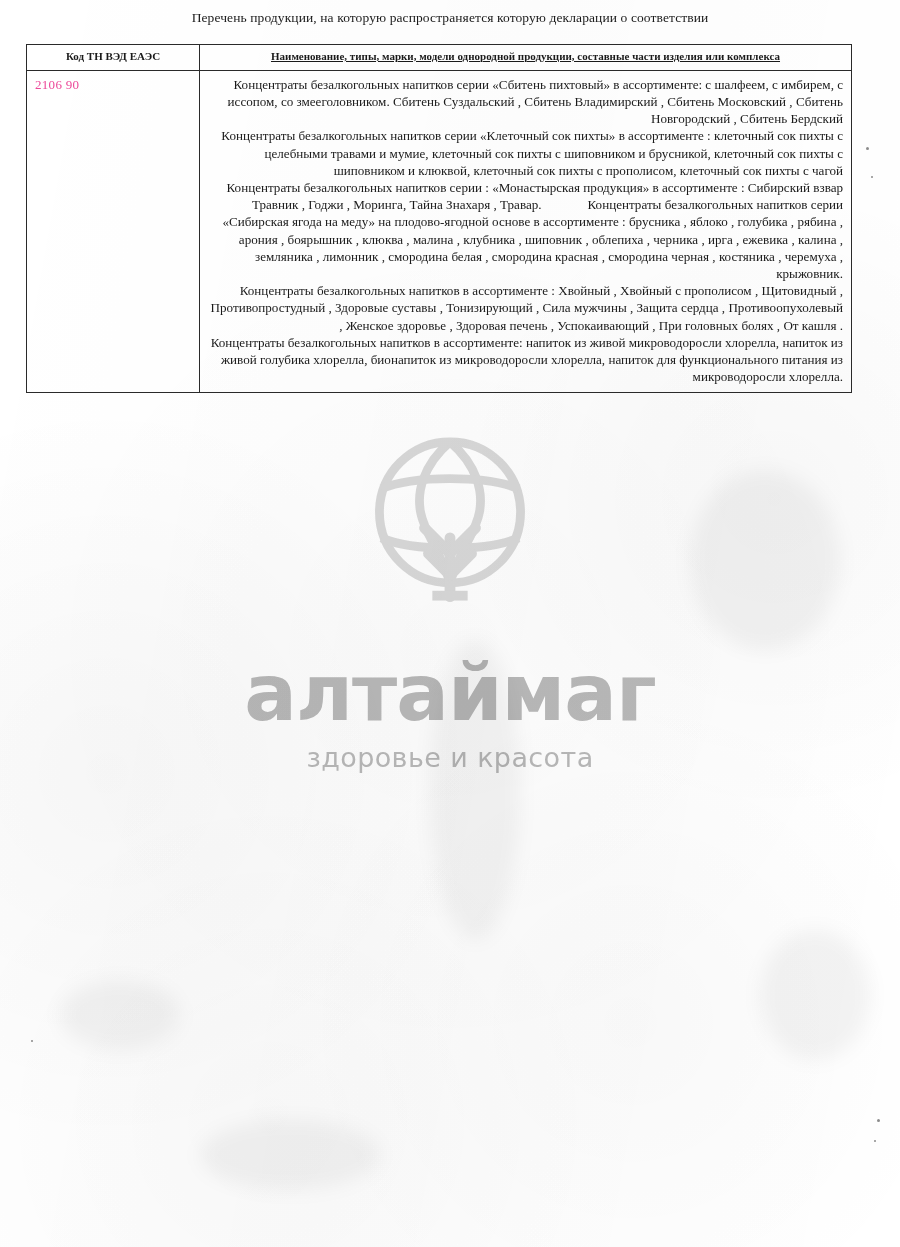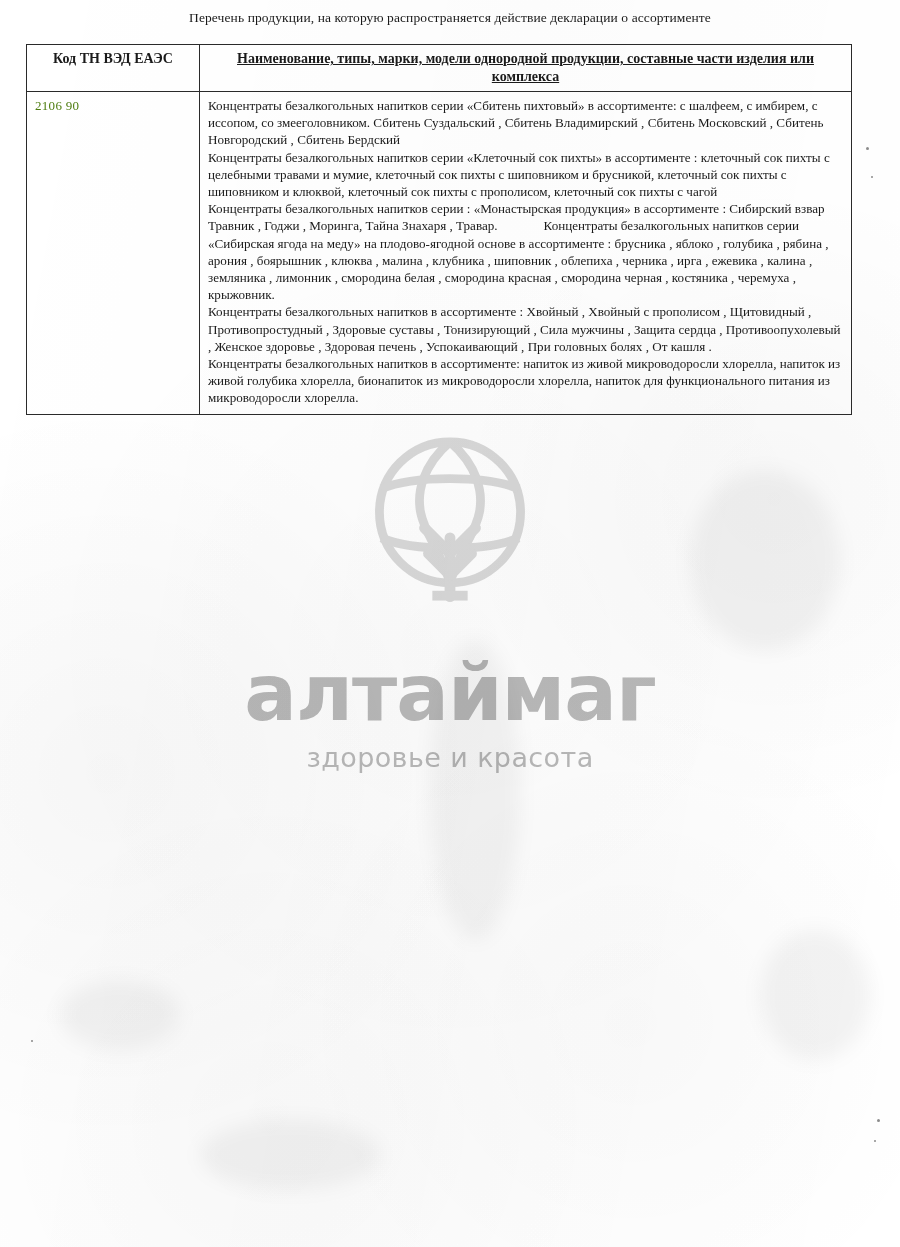--- a/index.html
+++ b/index.html
@@ -68,40 +68,41 @@
     border-collapse: collapse;
     width: 807px;
     table-layout: fixed;
   }
   table.prod th, table.prod td {
     border: 1px solid #2a2a2a;
     vertical-align: top;
   }
   table.prod th {
     font-weight: bold;
-    font-size: 14px;
+    font-size: 11px;
     padding: 5px 4px 6px 4px;
     line-height: 1.25;
   }
   th.col-code { width: 164px; }
   th.col-name { width: 643px; text-decoration: underline; }
   td.cell-code {
     font-size: 13px;
     padding: 6px 6px 0 8px;
-    color: #4d7c0f;
+    color: #ec4899;
     letter-spacing: 0.3px;
   }
   td.cell-name {
     font-size: 13.1px;
     padding: 5px 8px 7px 8px;
     line-height: 1.315;
   }
   td.cell-name p {
     margin: 0;
     text-indent: 0;
+    text-align: right;
   }
   .gap-wide { display: inline-block; width: 46px; }
 
   
   .watermark {
     position: absolute;
     top: 432px;
     left: 0;
     width: 900px;
     z-index: 2;
@@ -141,21 +142,21 @@
 <div class="smudge" style="left:760px; top:930px; width:110px; height:130px;"></div>
 <div class="smudge" style="left:200px; top:1120px; width:180px; height:70px;"></div>
 <div class="smudge" style="left:430px; top:640px; width:90px; height:300px;"></div>
 
 <div class="speck" style="left:866px; top:147px; width:3px; height:3px;"></div>
 <div class="speck" style="left:871px; top:176px; width:2px; height:2px;"></div>
 <div class="speck" style="left:877px; top:1119px; width:3px; height:3px;"></div>
 <div class="speck" style="left:874px; top:1140px; width:2px; height:2px;"></div>
 <div class="speck" style="left:31px; top:1040px; width:2px; height:2px;"></div>
 
-<div class="doc-title">Перечень продукции, на которую распространяется действие декларации о ассортименте</div>
+<div class="doc-title">Перечень продукции, на которую распространяется которую декларации о соответствии</div>
 
 <div class="table-wrap">
   <table class="prod">
     <thead>
       <tr>
         <th class="col-code">Код ТН ВЭД ЕАЭС</th>
         <th class="col-name">Наименование, типы, марки, модели однородной продукции, составные части изделия или комплекса</th>
       </tr>
     </thead>
     <tbody>

